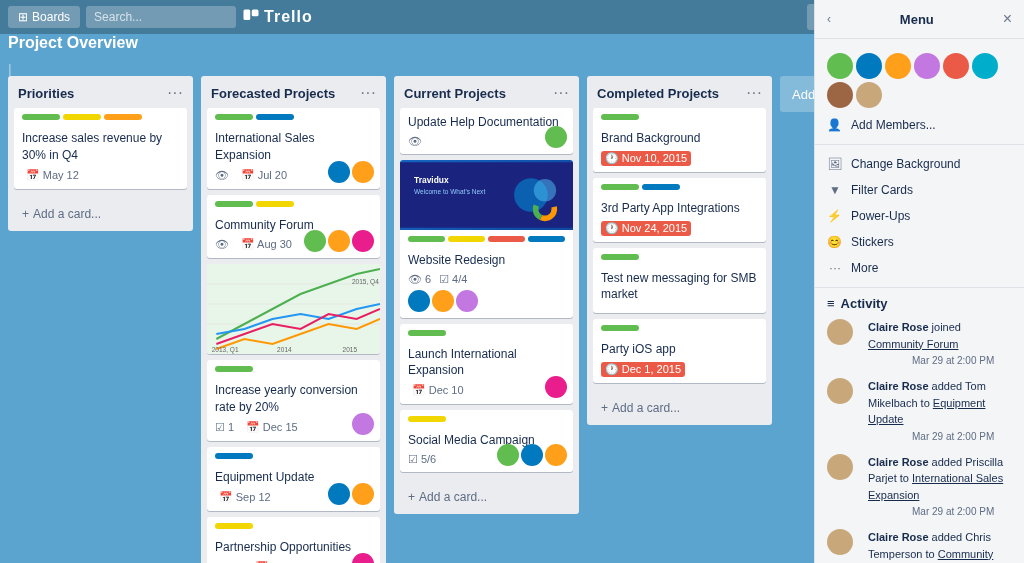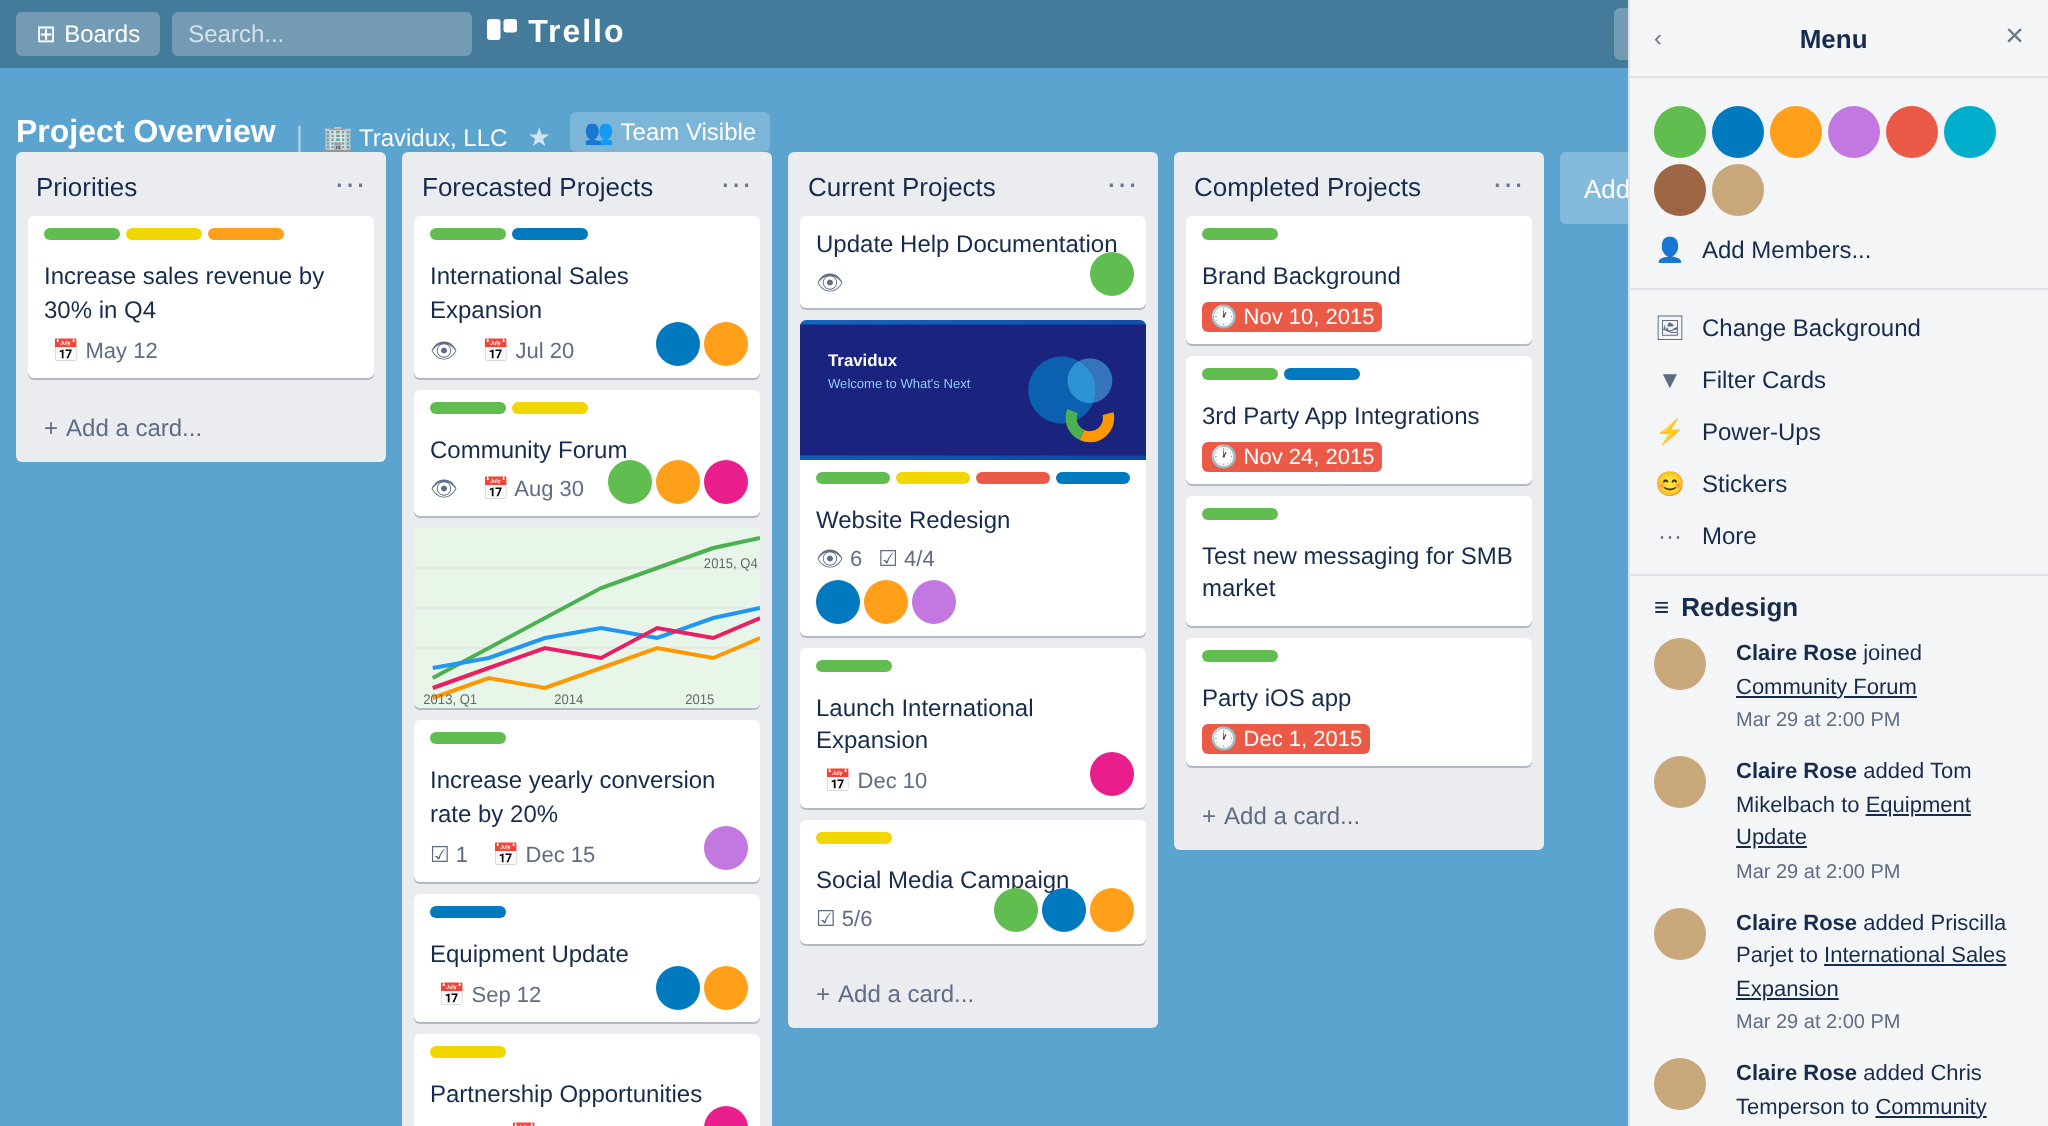--- a/index.html
+++ b/index.html
@@ -10,34 +10,34 @@
     .nav-boards-btn { background: rgba(255,255,255,0.25); border: none; color: #fff; border-radius: 3px; padding: 4px 10px; font-size: 12px; cursor: pointer; display: flex; align-items: center; gap: 4px; }
     .nav-search { background: rgba(255,255,255,0.25); border: none; border-radius: 3px; padding: 4px 8px; color: #fff; width: 150px; font-size: 12px; }
     .nav-search::placeholder { color: rgba(255,255,255,0.7); }
     .nav-logo { flex: 1; text-align: center; color: #fff; font-size: 16px; font-weight: bold; letter-spacing: 1px; }
     .nav-right { display: flex; align-items: center; gap: 6px; }
     .nav-icon-btn { background: rgba(255,255,255,0.25); border: none; color: #fff; border-radius: 3px; width: 28px; height: 26px; cursor: pointer; display: flex; align-items: center; justify-content: center; font-size: 14px; }
     .nav-user-btn { background: rgba(255,255,255,0.25); border: none; color: #fff; border-radius: 3px; padding: 4px 8px; font-size: 12px; cursor: pointer; display: flex; align-items: center; gap: 4px; }
     .user-avatar { width: 22px; height: 22px; border-radius: 50%; background: #c4a; display: inline-block; overflow: hidden; }
 
     
-    .board-header { height: 42px; display: flex; align-items: flex-end; padding: 0 8px; gap: 10px; }
+    .board-header { height: 42px; display: flex; align-items: flex-start; padding: 0 8px; gap: 10px; flex-direction: column; }
     .board-title { color: #fff; font-size: 16px; font-weight: bold; }
     .board-divider { color: rgba(255,255,255,0.5); font-size: 14px; }
     .board-org { color: #fff; font-size: 12px; display: flex; align-items: center; gap: 3px; }
     .board-visibility { color: #fff; font-size: 12px; display: flex; align-items: center; gap: 3px; background: rgba(255,255,255,0.2); border-radius: 3px; padding: 3px 7px; }
     .star-icon { color: rgba(255,255,255,0.7); font-size: 13px; }
 
     
     .board-area { display: flex; padding: 0 8px 8px 8px; gap: 8px; overflow-x: auto; height: calc(563px - 76px); align-items: flex-start; }
 
     
     .list { background: #ebecf0; border-radius: 3px; width: 185px; min-width: 185px; max-height: 510px; overflow-y: auto; flex-shrink: 0; }
     .list-header { display: flex; justify-content: space-between; align-items: center; padding: 8px 10px 6px 10px; }
-    .list-title { font-weight: 400; font-size: 13px; color: #172b4d; }
+    .list-title { font-weight: 700; font-size: 13px; color: #172b4d; }
     .list-menu-btn { background: none; border: none; cursor: pointer; color: #6b778c; font-size: 16px; }
     .list-content { padding: 0 6px 6px 6px; }
 
     
     .card { background: #fff; border-radius: 3px; padding: 6px 8px; margin-bottom: 6px; cursor: pointer; box-shadow: 0 1px 0 rgba(9,30,66,.25); position: relative; }
     .card-title { font-size: 12px; color: #172b4d; line-height: 1.4; margin-bottom: 4px; }
     .card-label { height: 6px; border-radius: 3px; margin-bottom: 5px; width: 38px; display: inline-block; }
     .card-label.green { background: #61bd4f; }
     .card-label.yellow { background: #f2d600; }
     .card-label.red { background: #eb5a46; }
@@ -80,21 +80,21 @@
     .member-avatar.a5 { background: #eb5a46; }
     .member-avatar.a6 { background: #00aecc; }
     .member-avatar.a7 { background: #9c6644; }
 
     .activity-section { padding: 8px 12px; }
     .activity-title { font-size: 13px; font-weight: 600; color: #172b4d; margin-bottom: 8px; display: flex; align-items: center; gap: 6px; }
     .activity-item { display: flex; gap: 15px; margin-bottom: 10px; }
     .activity-avatar { width: 26px; height: 26px; border-radius: 50%; background: #c4a; flex-shrink: 0; }
     .activity-text { font-size: 11px; color: #172b4d; line-height: 1.5; }
     .activity-text a { color: #172b4d; text-decoration: underline; }
-    .activity-time { color: #5e6c84; font-size: 10px; display: block; margin-top: 1px; }
+    .activity-time { color: #5e6c84; font-size: 10px; display: block; margin-top: 1px; margin-left: 44px; }
 
     
     .chart-card { background: #fff; border-radius: 3px; margin-bottom: 6px; overflow: hidden; cursor: pointer; box-shadow: 0 1px 0 rgba(9,30,66,.25); }
     .chart-img { width: 100%; height: 90px; background: linear-gradient(135deg, #e8f5e9 0%, #f3e5f5 100%); position: relative; overflow: hidden; }
 
     
     .trello-logo { display: flex; align-items: center; gap: 4px; color: #fff; }
     .trello-logo-icon { width: 18px; height: 18px; }
 
     .list-labels { display: flex; gap: 3px; margin-bottom: 5px; }
@@ -465,21 +465,21 @@
     </div>
     <div class="menu-item">
       <span class="menu-item-icon">···</span>
       <span>More</span>
     </div>
   </div>
 
   <div class="activity-section">
     <div class="activity-title">
       <span>≡</span>
-      <span>Redesign</span>
+      <span>Activity</span>
     </div>
 
     <div class="activity-item">
       <div class="activity-avatar" style="background:#c8a87a;"></div>
       <div class="activity-text">
         <strong>Claire Rose</strong> joined <a href="#">Community Forum</a>
         <span class="activity-time">Mar 29 at 2:00 PM</span>
       </div>
     </div>
 

